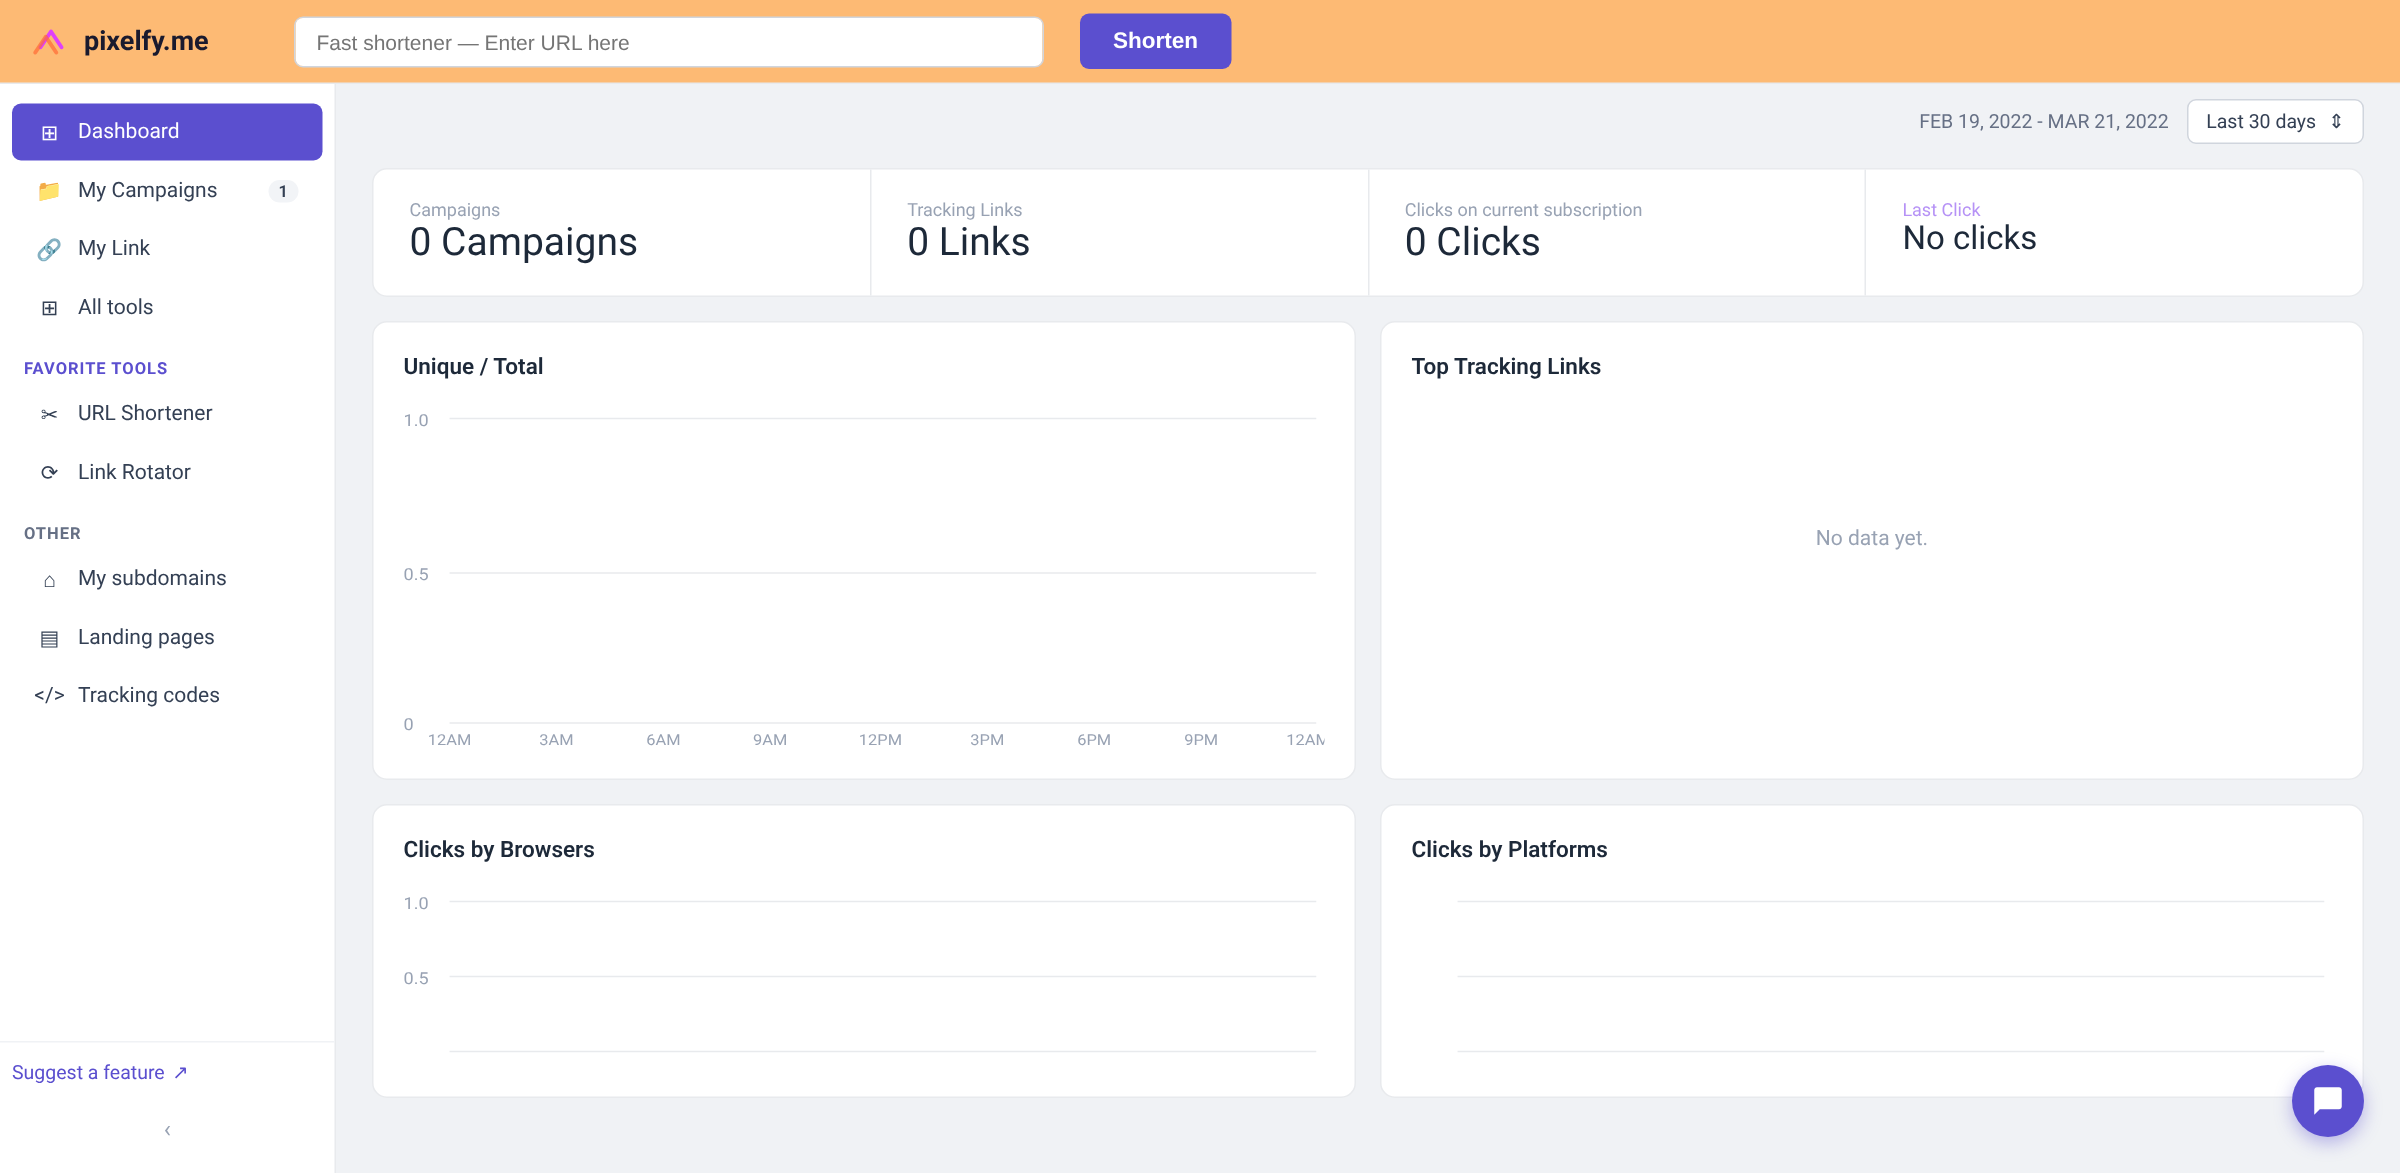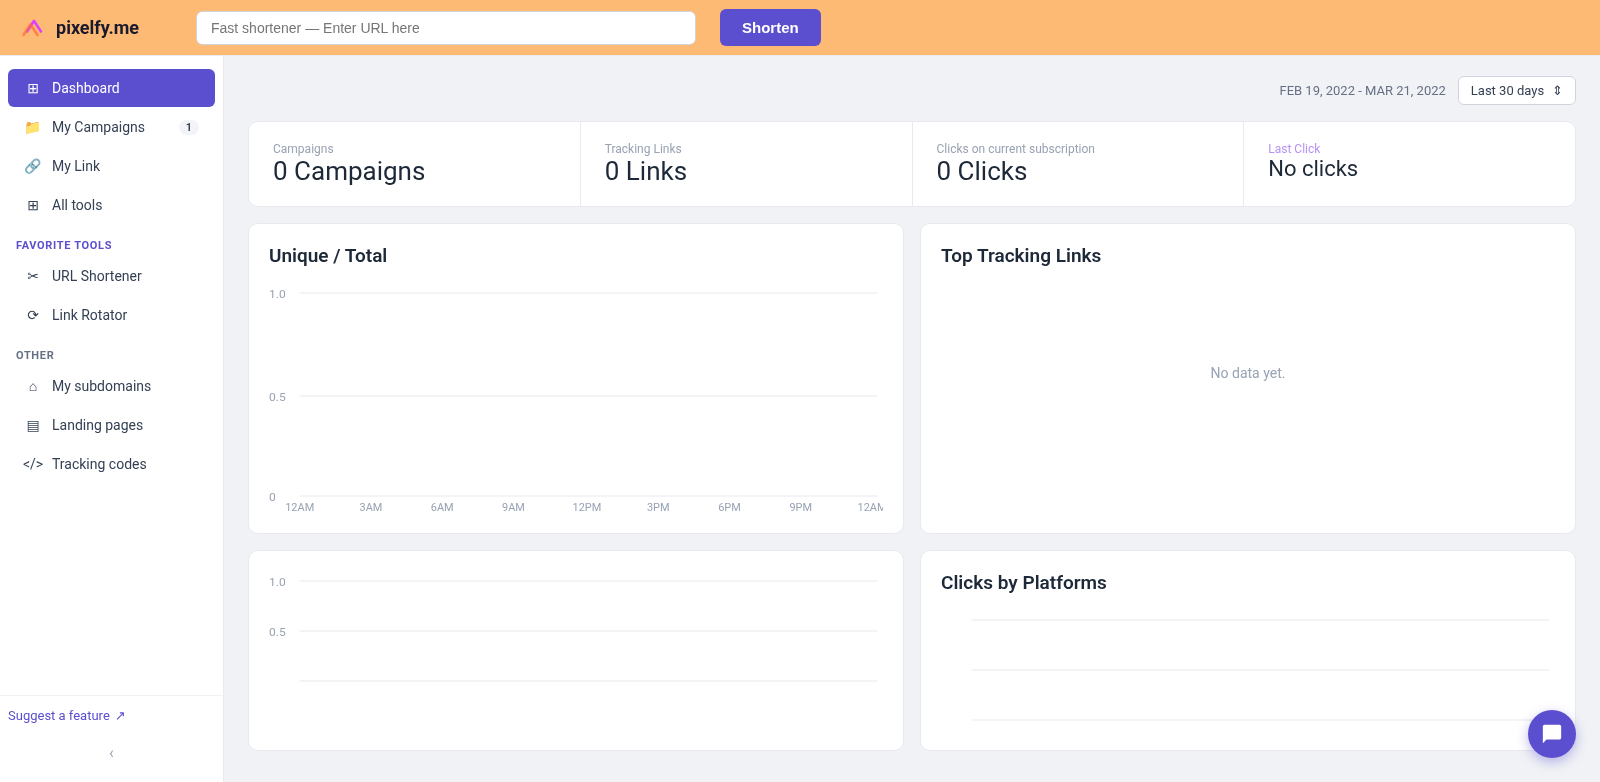--- a/index.html
+++ b/index.html
@@ -146,21 +146,21 @@
       justify-content: center;
       padding: 8px;
       cursor: pointer;
       color: #98a2b3;
     }
 
     
     .content {
       flex: 1;
       overflow-y: auto;
-      padding: 20px 24px;
+      padding: 10px 24px;
       background: #f0f2f5;
     }
     .content-header {
       display: flex;
       align-items: center;
       justify-content: flex-end;
       margin-bottom: 16px;
       gap: 12px;
     }
     .date-range-text {
@@ -213,21 +213,21 @@
       grid-template-columns: 1fr 1fr;
       gap: 16px;
     }
     .chart-card {
       background: #fff;
       border-radius: 10px;
       border: 1px solid #e8eaed;
       padding: 20px;
     }
     .chart-title {
-      font-size: 19px;
+      font-size: 15px;
       font-weight: 600;
       color: #1d2939;
       margin-bottom: 16px;
     }
     .chart-area {
       position: relative;
       height: 230px;
     }
     .chart-area svg {
       width: 100%;
@@ -398,20 +398,21 @@
           </svg>
         </div>
       </div>
 
       <div class="chart-card">
         <div class="chart-title">Top Tracking Links</div>
         <div class="no-data">No data yet.</div>
       </div>
 
       <div class="chart-card">
+        <div class="chart-title">Clicks by Browsers</div>
         <div class="chart-area-small">
           <svg viewBox="0 0 560 120" preserveAspectRatio="none">
             <text x="0" y="15" font-size="11" fill="#98a2b3">1.0</text>
             <text x="0" y="65" font-size="11" fill="#98a2b3">0.5</text>
             <line x1="28" y1="10" x2="555" y2="10" stroke="#e8eaed" stroke-width="1"></line>
             <line x1="28" y1="60" x2="555" y2="60" stroke="#e8eaed" stroke-width="1"></line>
             <line x1="28" y1="110" x2="555" y2="110" stroke="#e8eaed" stroke-width="1"></line>
           </svg>
         </div>
       </div>

